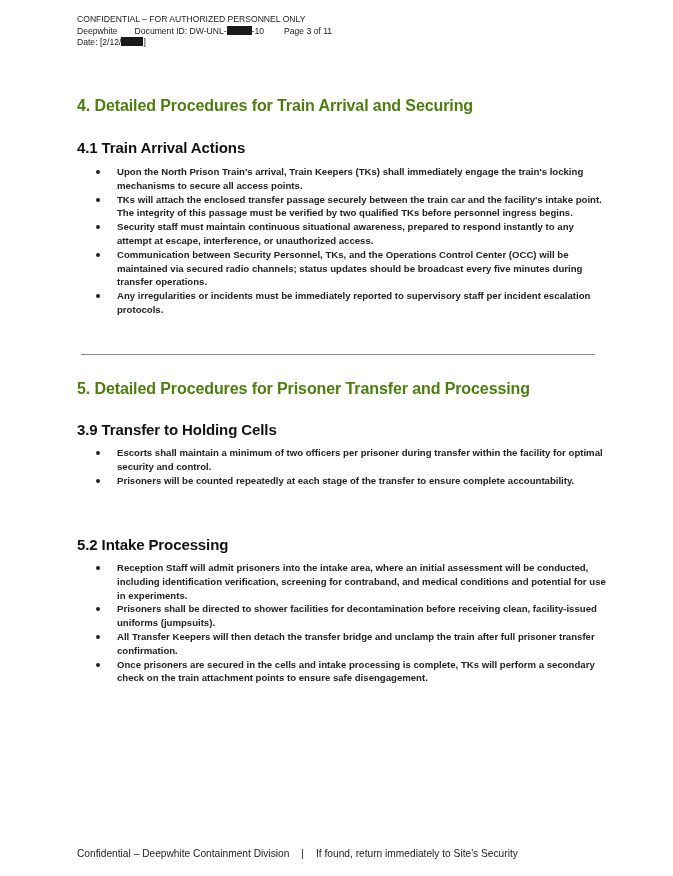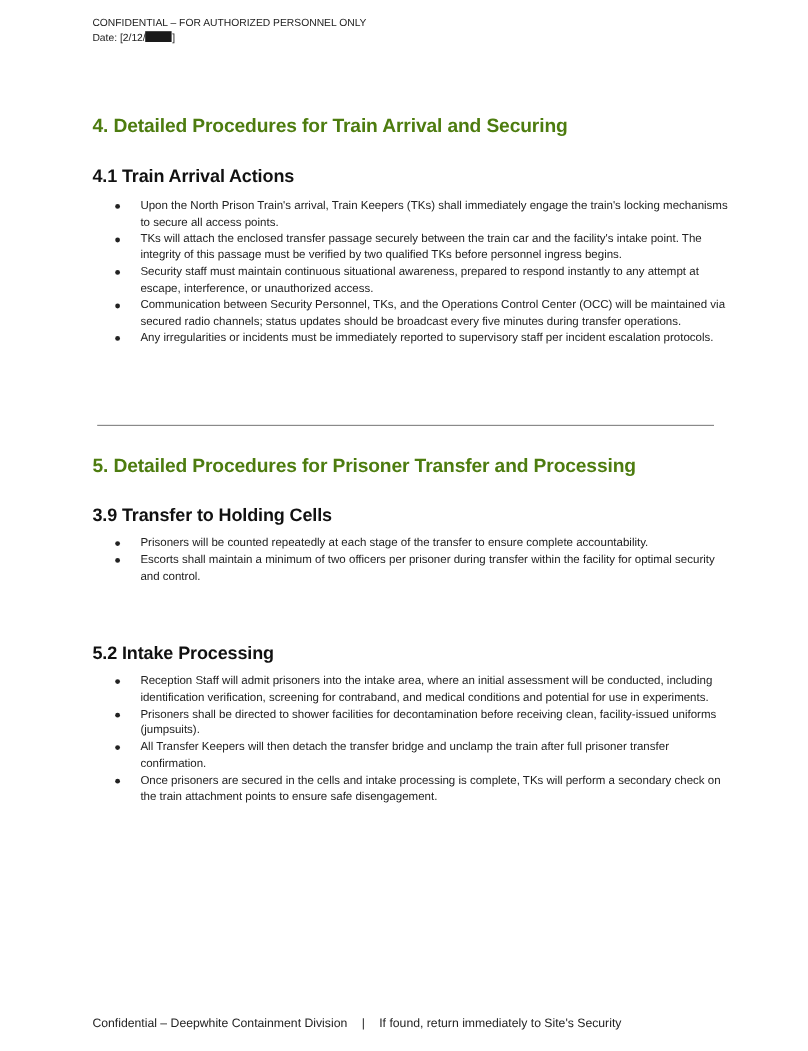--- a/index.html
+++ b/index.html
@@ -12,55 +12,58 @@
     .redact { display: inline-block; background: #1a1a1a; height: 9px; vertical-align: -1px; }
     .r1 { width: 25px; }
     .r2 { width: 22px; }
     .gap1 { display: inline-block; width: 17px; }
     .gap2 { display: inline-block; width: 20px; }
 
     .h1 { position: absolute; left: 77px; font-size: 16px; font-weight: bold; letter-spacing: -0.1px; color: #4d7c0f; white-space: nowrap; }
     .h2 { position: absolute; left: 77px; font-size: 15px; font-weight: bold; letter-spacing: -0.1px; color: #111; white-space: nowrap; }
 
     ul.bl { position: absolute; left: 77px; width: 530px; margin: 0; padding: 0; list-style: none; font-size: 9.6px; line-height: 13.8px; color: #222; }
-    ul.bl li { position: relative; padding-left: 40px; }
+    ul.bl li { position: relative; padding-left: 40px; font-weight: bold; }
     ul.bl li::before { content: ""; position: absolute; left: 19px; top: 5px; width: 4px; height: 4px; border-radius: 50%; background: #222; }
 
     .rule { position: absolute; left: 81px; top: 354px; width: 514px; height: 1px; background: #8a8a8a; }
 
     .footer { position: absolute; left: 77px; top: 848px; font-size: 10.2px; color: #222; white-space: nowrap; }
     .footer .sep { display: inline-block; margin: 0 12px; }
   </style>
 </head>
 <body>
 
 <div class="hdr">
   <div class="row">CONFIDENTIAL – FOR AUTHORIZED PERSONNEL ONLY</div>
+  <div class="row">
+    <span>Deepwhite</span><span class="gap1"></span><span>Document ID: DW-UNL-</span><span class="redact r1"></span><span>-10</span><span class="gap2"></span><span>Page 3 of 11</span>
+  </div>
   <div class="row">
     <span>Date: [2/12/</span><span class="redact r2"></span><span>]</span>
   </div>
 </div>
 
 <div class="h1" style="top:97px;">4. Detailed Procedures for Train Arrival and Securing</div>
 <div class="h2" style="top:139px;text-align:center;">4.1 Train Arrival Actions</div>
 <ul class="bl" style="top:165px;">
   <li>Upon the North Prison Train's arrival, Train Keepers (TKs) shall immediately engage the train's locking mechanisms to secure all access points.</li>
   <li>TKs will attach the enclosed transfer passage securely between the train car and the facility's intake point. The integrity of this passage must be verified by two qualified TKs before personnel ingress begins.</li>
   <li>Security staff must maintain continuous situational awareness, prepared to respond instantly to any attempt at escape, interference, or unauthorized access.</li>
   <li>Communication between Security Personnel, TKs, and the Operations Control Center (OCC) will be maintained via secured radio channels; status updates should be broadcast every five minutes during transfer operations.</li>
   <li>Any irregularities or incidents must be immediately reported to supervisory staff per incident escalation protocols.</li>
 </ul>
 
 <div class="rule"></div>
 
 <div class="h1" style="top:380px;">5. Detailed Procedures for Prisoner Transfer and Processing</div>
 <div class="h2" style="top:421px;">3.9 Transfer to Holding Cells</div>
 <ul class="bl" style="top:446px;">
+  <li>Escorts shall maintain a minimum of two officers per prisoner during transfer within the facility for optimal security and control.</li>
   <li>Prisoners will be counted repeatedly at each stage of the transfer to ensure complete accountability.</li>
-  <li>Escorts shall maintain a minimum of two officers per prisoner during transfer within the facility for optimal security and control.</li>
 </ul>
 
 <div class="h2" style="top:536px;">5.2 Intake Processing</div>
 <ul class="bl" style="top:561px;">
   <li>Reception Staff will admit prisoners into the intake area, where an initial assessment will be conducted, including identification verification, screening for contraband, and medical conditions and potential for use in experiments.</li>
   <li>Prisoners shall be directed to shower facilities for decontamination before receiving clean, facility-issued uniforms (jumpsuits).</li>
   <li>All Transfer Keepers will then detach the transfer bridge and unclamp the train after full prisoner transfer confirmation.</li>
   <li>Once prisoners are secured in the cells and intake processing is complete, TKs will perform a secondary check on the train attachment points to ensure safe disengagement.</li>
 </ul>
 

